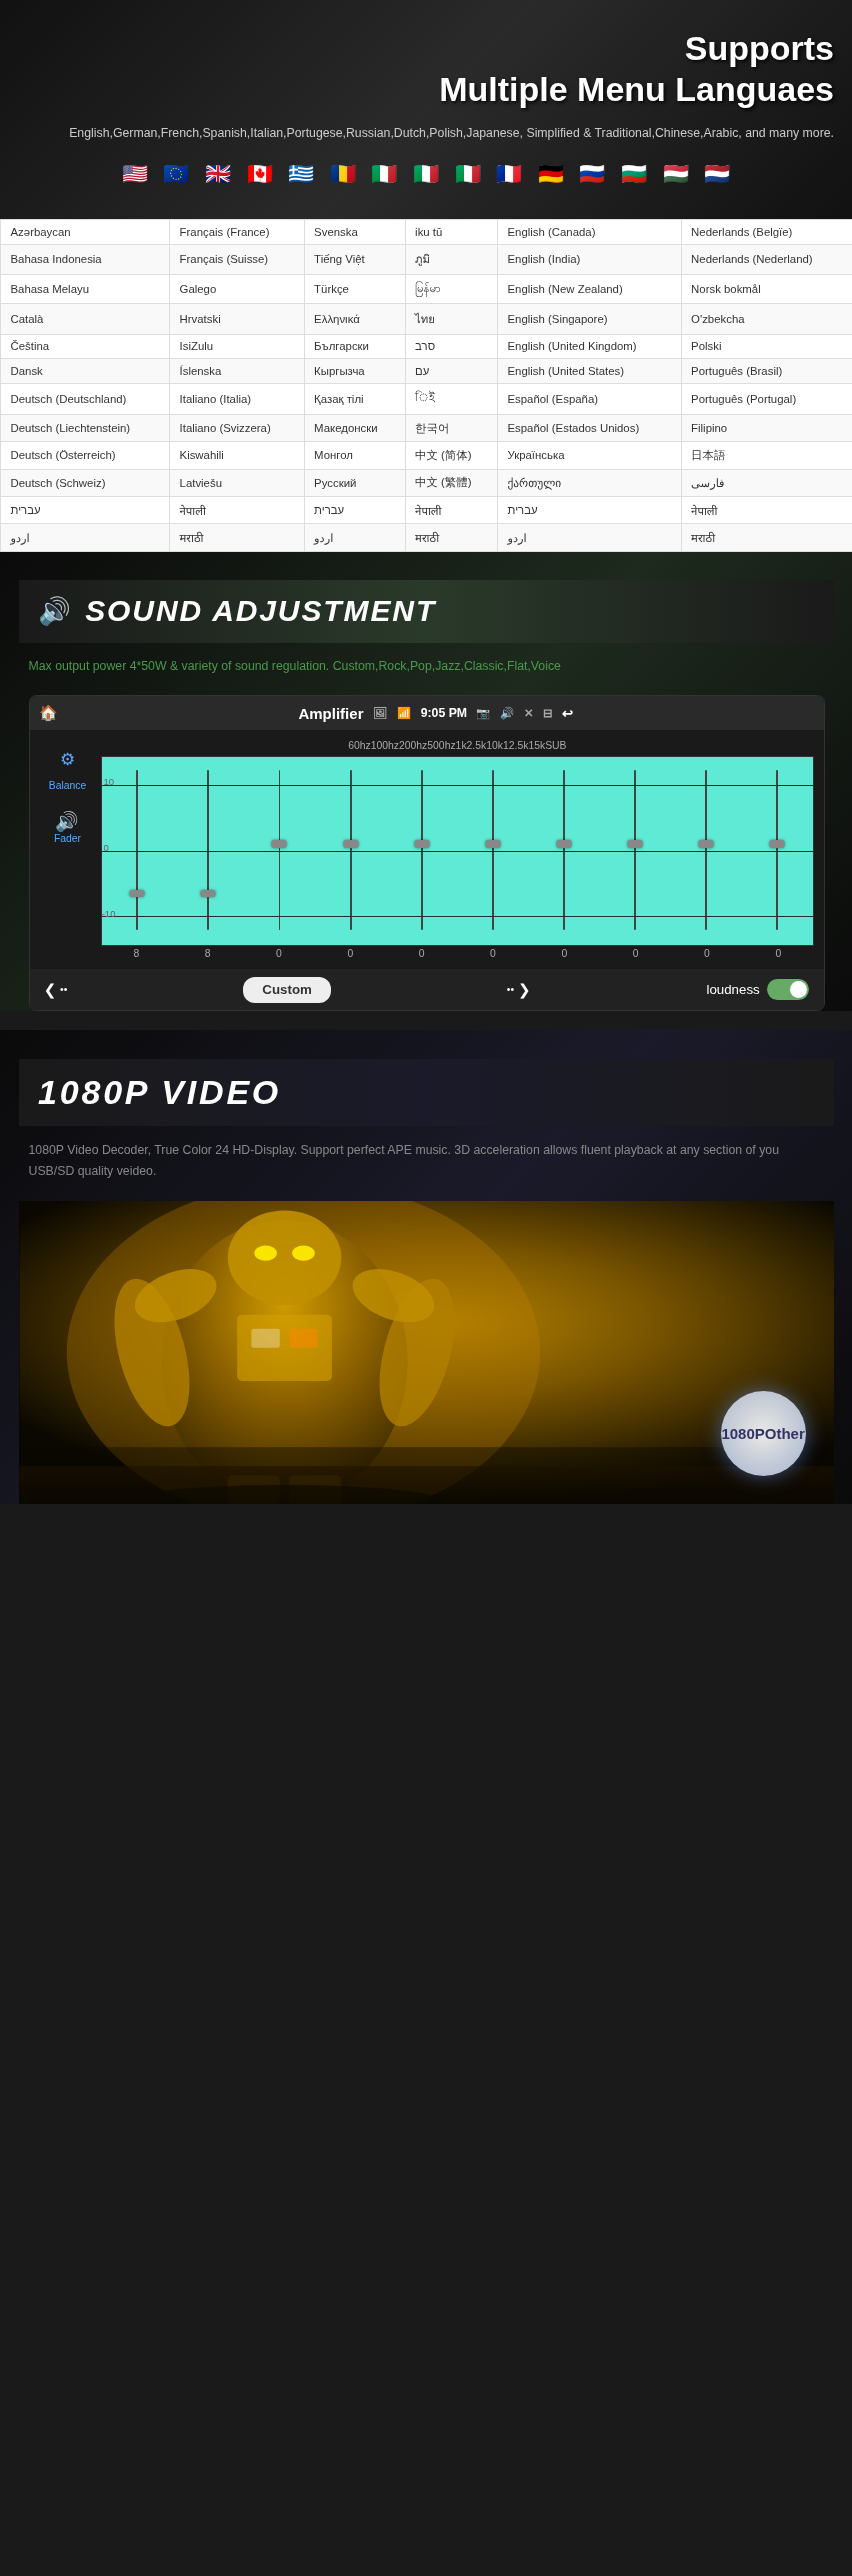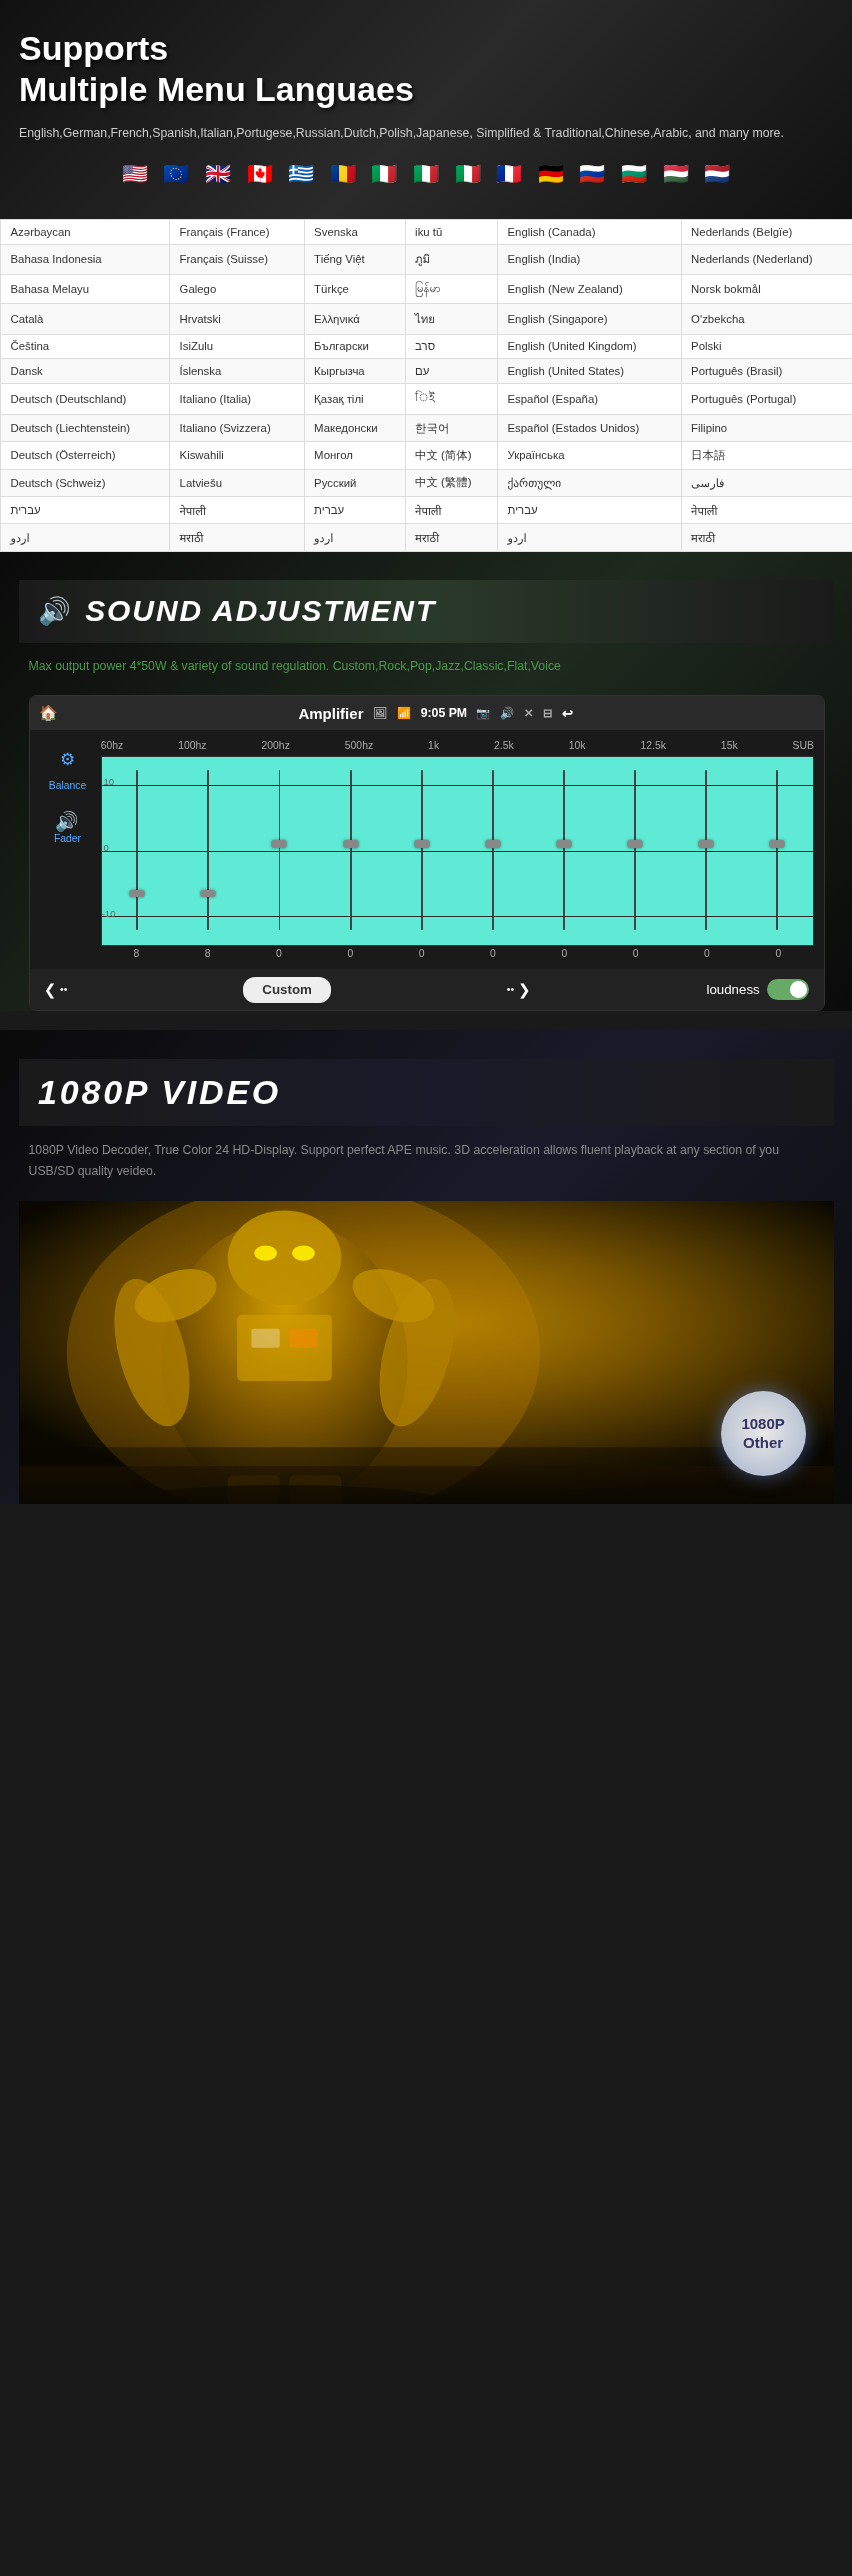--- a/index.html
+++ b/index.html
@@ -7,21 +7,21 @@
       width: 853px;
       background: #1a1a1a;
       font-family: Arial, sans-serif;
       color: #333;
     }
 
     
     .section-languages {
       background: linear-gradient(135deg, #111 0%, #2a2a2a 50%, #111 100%);
       padding: 28.4px 19px 19px;
-      text-align: left;
+      text-align: right;
     }
     .section-languages h1 {
       color: #fff;
       font-size: 34px;
       font-weight: bold;
       line-height: 1.2;
       text-shadow: 1.9px 1.9px 3.8px rgba(0,0,0,0.8);
       margin-bottom: 14.2px;
     }
     .section-languages .subtitle {
@@ -150,21 +150,21 @@
       gap: 9.5px;
       align-items: center;
       min-width: 57px;
     }
     .amp-eq-area {
       flex: 1;
       position: relative;
     }
     .eq-freq-labels {
       display: flex;
-      justify-content: space-between;
+      justify-content: center;
       color: #aaa;
       font-size: 10.4px;
       margin-bottom: 4.7px;
     }
     .eq-bars-container {
       position: relative;
       height: 190px;
       background: #5eead4;
       border: 0.9px solid #333;
       display: flex;
@@ -293,21 +293,21 @@
     }
     .video-badge {
       position: absolute;
       bottom: 28.4px;
       right: 28.4px;
       width: 85px;
       height: 85px;
       background: radial-gradient(circle, rgba(255,255,255,0.9) 0%, rgba(200,220,255,0.8) 100%);
       border-radius: 50%;
       display: flex;
-      flex-direction: column;
+      flex-direction: row;
       align-items: center;
       justify-content: center;
       font-size: 15px;
       font-weight: bold;
       color: #336;
       text-align: center;
       line-height: 1.3;
       box-shadow: 0 0 19px rgba(100,150,255,0.5);
     }
   </style>

